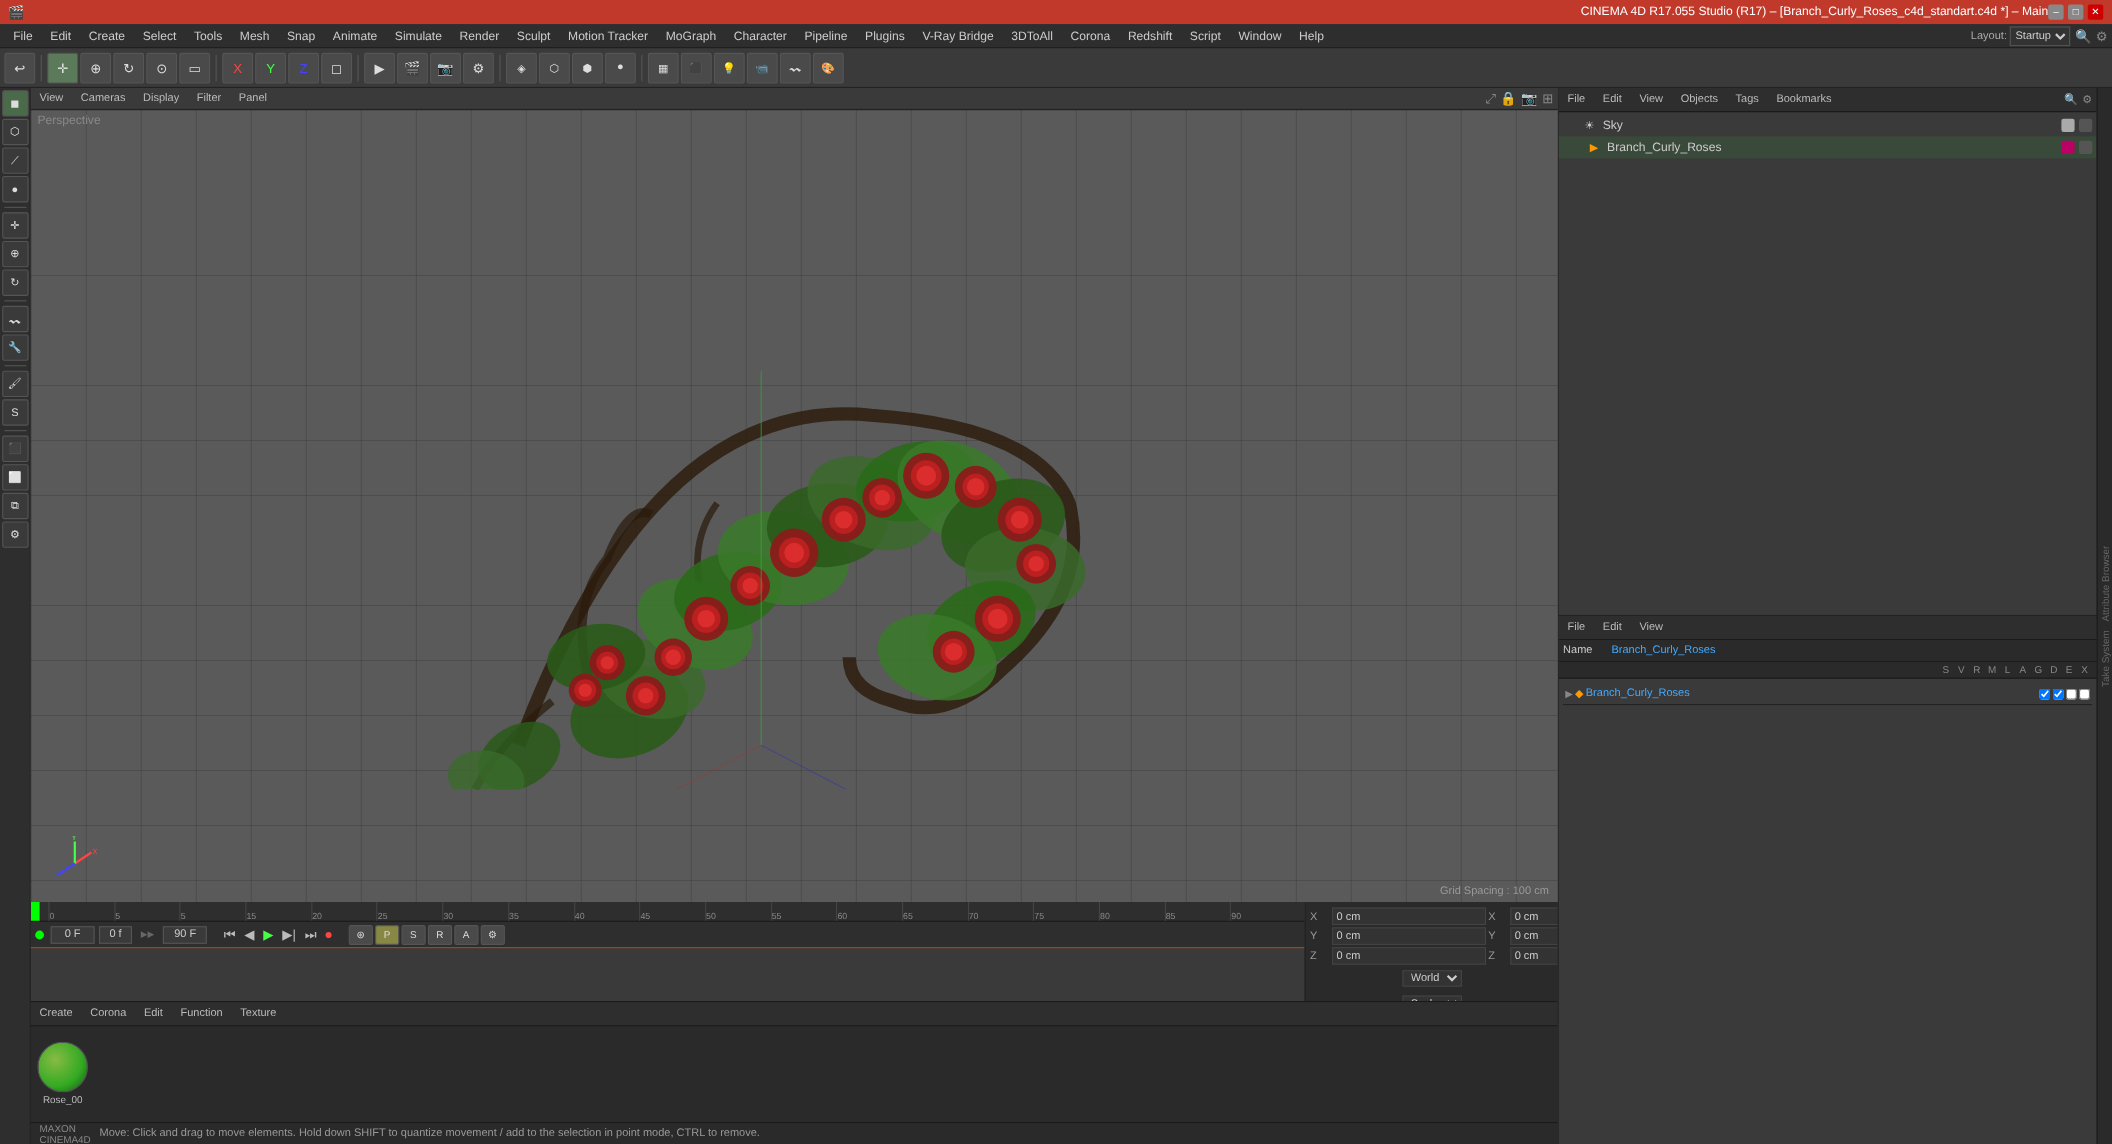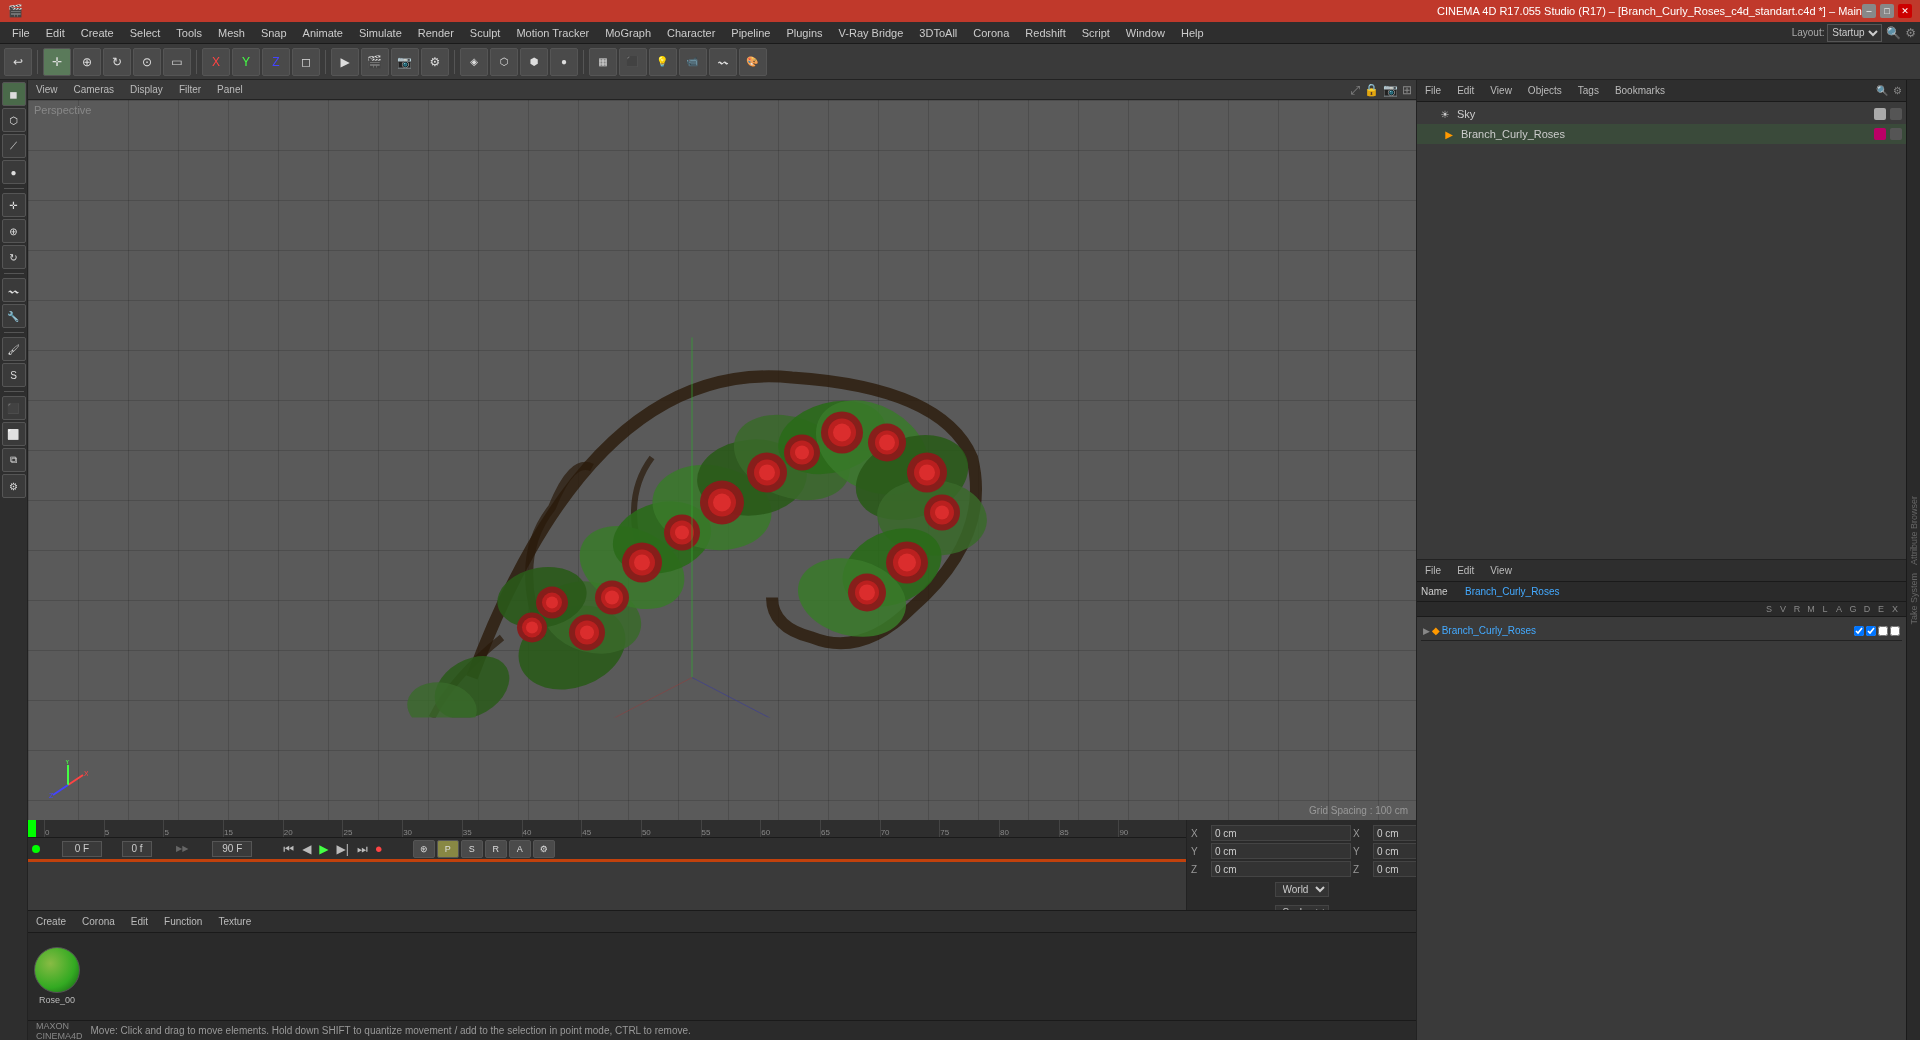--- a/index.html
+++ b/index.html
@@ -101,22 +101,22 @@
     #plant-container {
       position: absolute; top: 50%; left: 50%; transform: translate(-55%, -45%);
       width: 600px; height: 450px; z-index: 2;
     }
     #timeline-ruler {
       height: 18px; background: #2e2e2e; border-bottom: 1px solid #1a1a1a;
       display: flex; align-items: center; padding: 0 8px; position: relative; overflow: hidden;
     }
     .ruler-mark { font-size: 8px; color: #888; flex: 1; text-align: center; border-left: 1px solid #444; height: 18px; display: flex; align-items: flex-end; padding-bottom: 1px; }
     #timeline-transport {
-      height: 24px; background: #2e2e2e; border-bottom: 3px solid #c2410c;
-      display: flex; align-items: center; padding: 0 4px; gap: 20px;
+      height: 24px; background: #2e2e2e; border-bottom: 1px solid #c2410c;
+      display: flex; align-items: center; padding: 0 4px; gap: 4px;
     }
     .trans-btn { font-size: 12px; color: #bbb; cursor: pointer; padding: 0 3px; }
     .frame-input { width: 40px; height: 16px; background: #3a3a3a; border: 1px solid #555; color: #ccc; font-size: 10px; text-align: center; }
 
     
     #right-panel {
       width: 490px; background: #3a3a3a; border-left: 1px solid #222;
       display: flex; flex-direction: column; height: 100%;
     }
 

